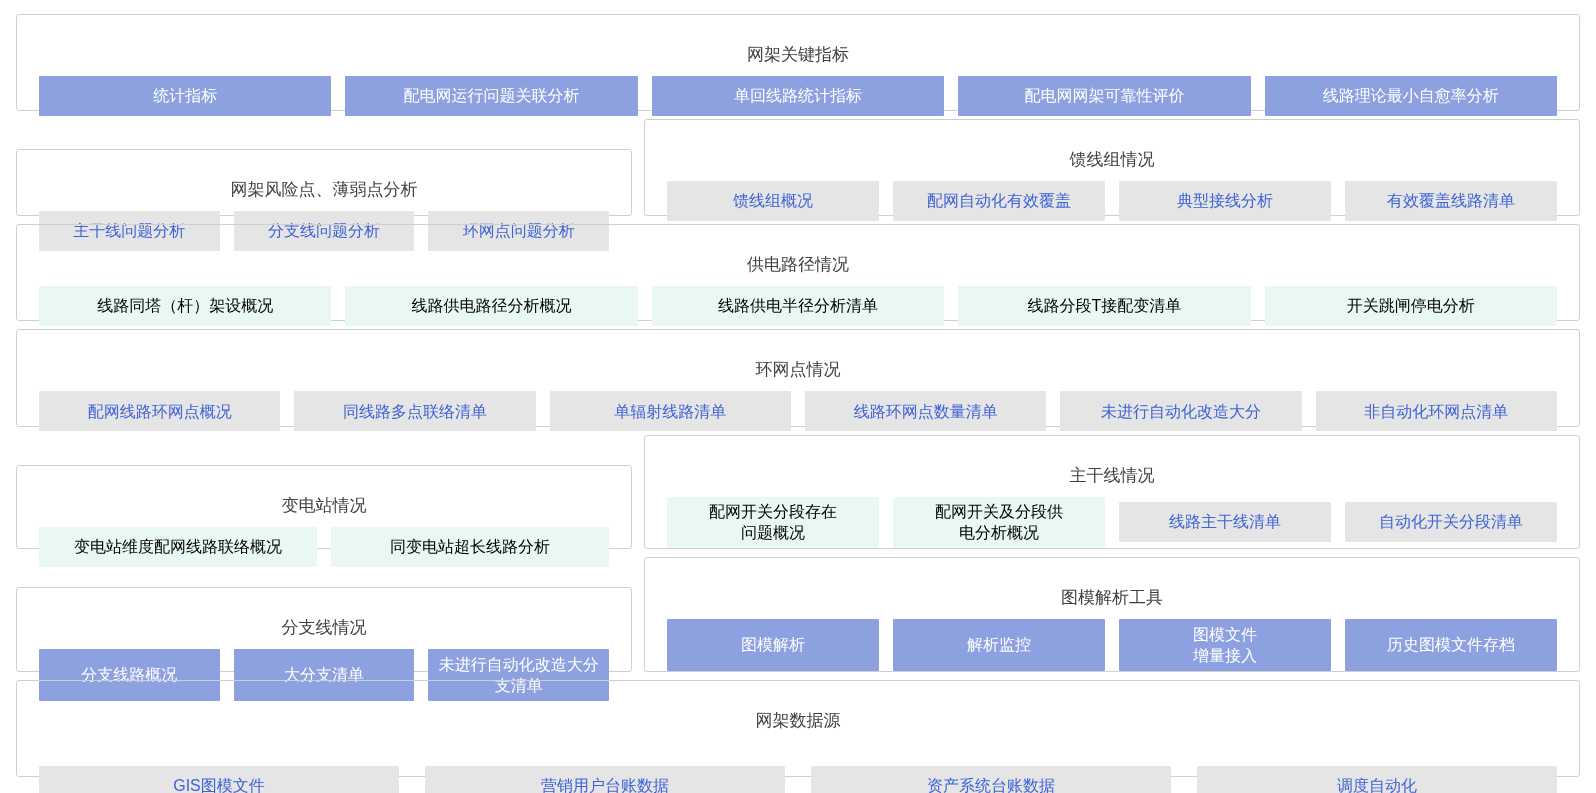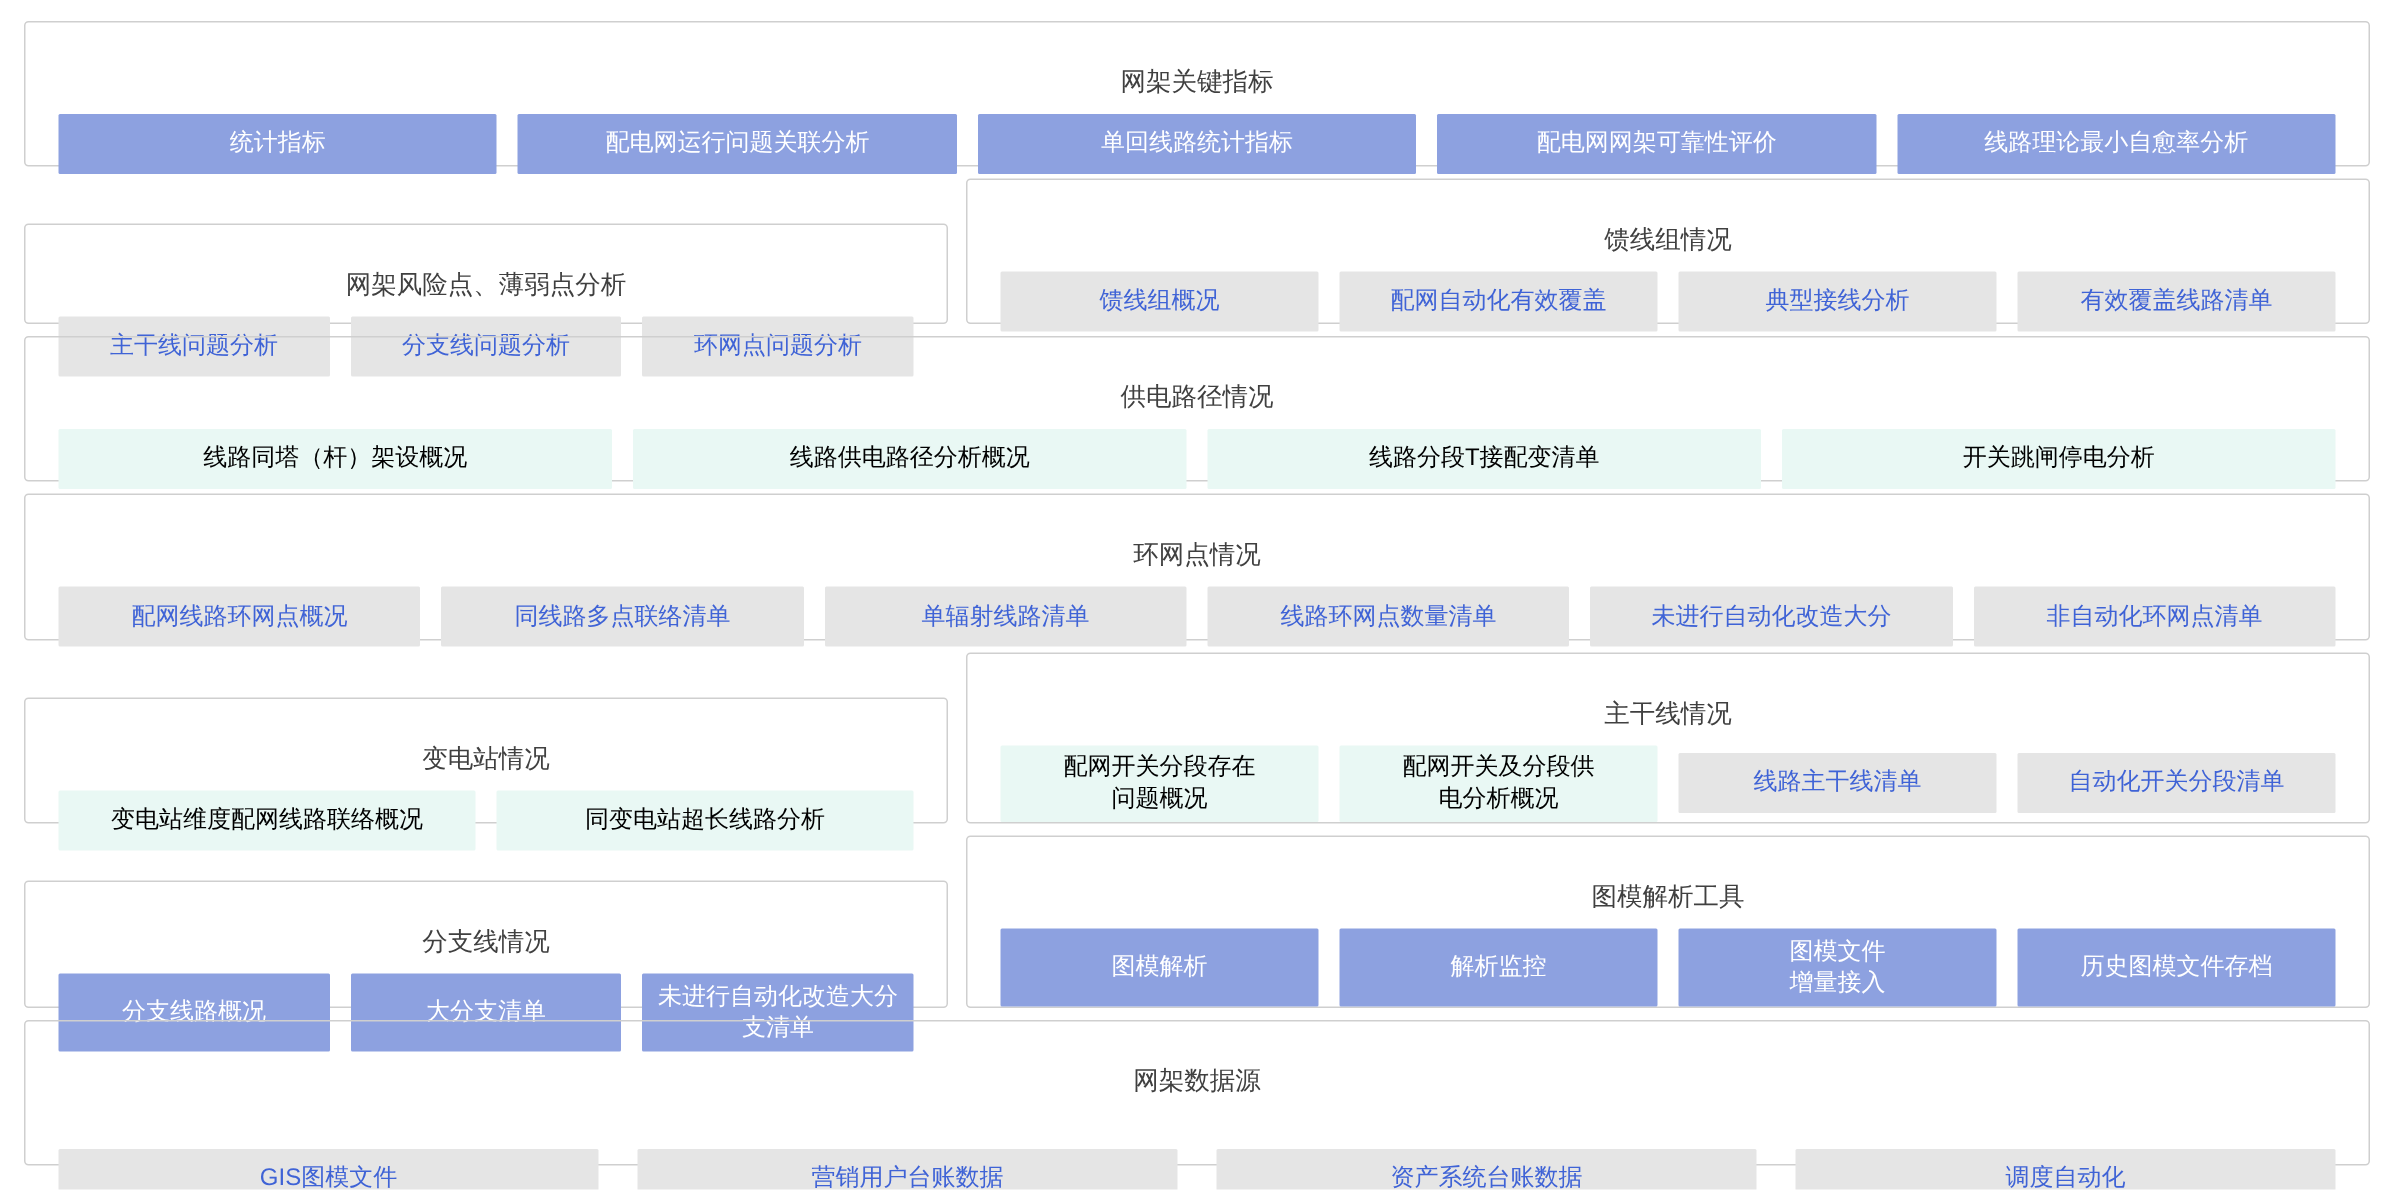--- a/index.html
+++ b/index.html
@@ -75,20 +75,21 @@
       </div>
     </div>
   </div>
 
   <div class="row">
     <div class="panel">
       <div class="panel-title">供电路径情况</div>
       <div class="btn-row">
         <div class="btn mint">线路同塔（杆）架设概况</div>
         <div class="btn mint">线路供电路径分析概况</div>
+        <div class="btn mint">线路供电半径分析清单</div>
         <div class="btn mint">线路分段T接配变清单</div>
         <div class="btn mint">开关跳闸停电分析</div>
       </div>
     </div>
   </div>
 
   <div class="row">
     <div class="panel">
       <div class="panel-title">环网点情况</div>
       <div class="btn-row">

